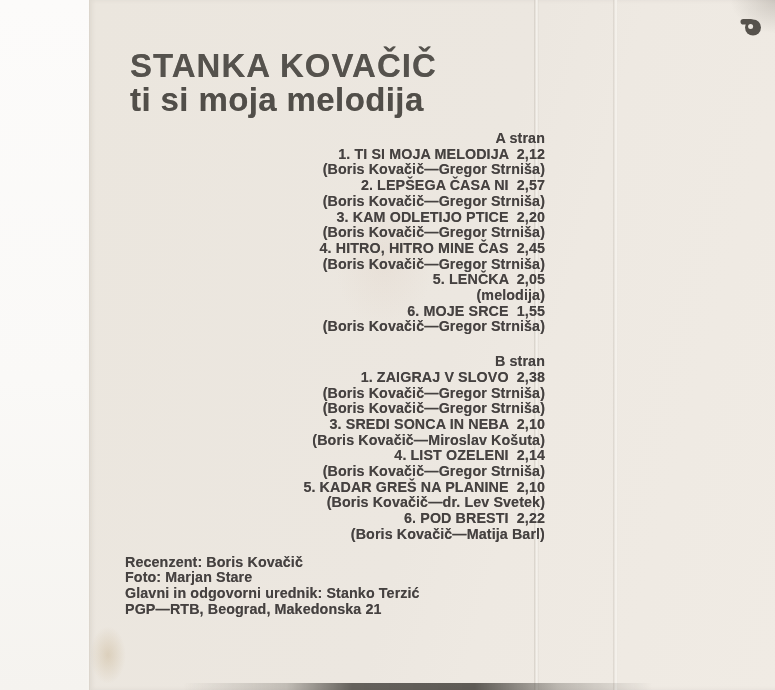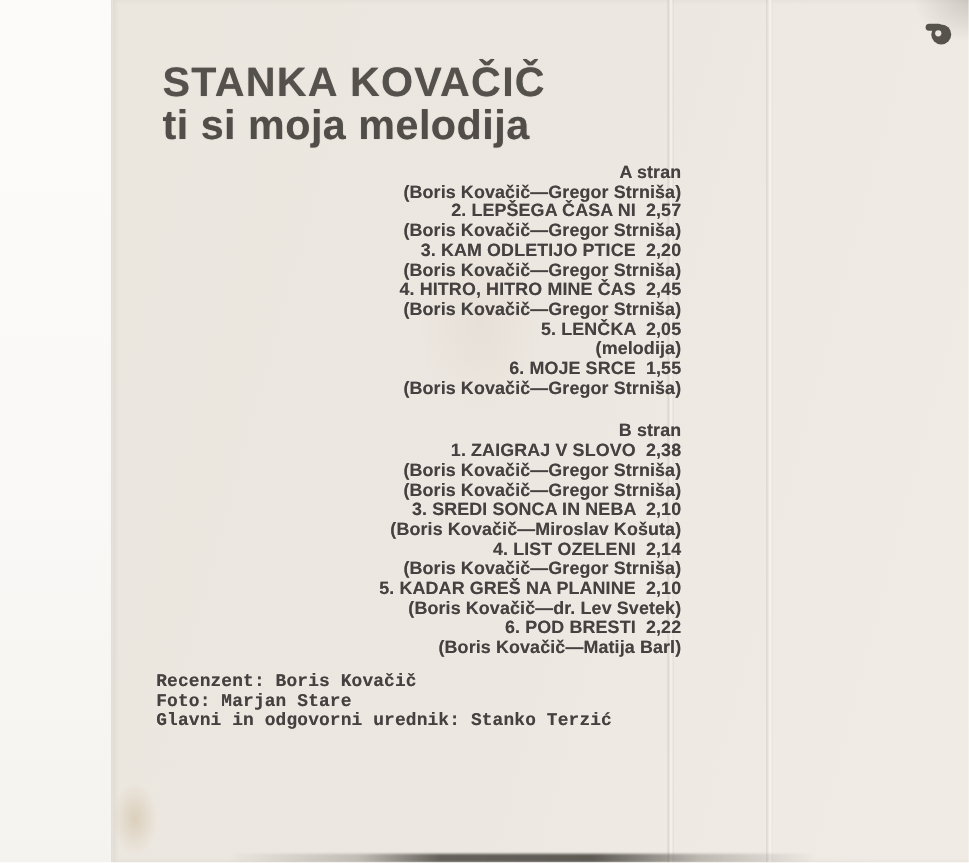--- a/index.html
+++ b/index.html
@@ -60,21 +60,21 @@
   }
   .sides{margin-top:15px;font-size:14.3px;line-height:15.7px;font-weight:bold;
     letter-spacing:0.1px;text-shadow:0 0 0.5px rgba(69,65,64,0.55);}
   .side-section{margin:0;text-align:right;}
   .side-b{margin-top:19px;}
   .side-label{white-space:pre-wrap;}
   .track-line{white-space:pre-wrap;}
   .track-credit{padding-left:16px;white-space:pre-wrap;}
   .credits{margin-top:12px;font-size:14.3px;line-height:15.8px;font-weight:bold;
     letter-spacing:0.1px;text-shadow:0 0 0.5px rgba(69,65,64,0.55);}
-  .credit-line{white-space:pre-wrap;font-family:Liberation Mono, monospace;}
+  .credit-line{white-space:pre-wrap;}
 </style>
 </head>
 <body>
 
 <div class="scan">
   <div class="scanner-strip"></div>
 
   <div class="card">
     <div class="fold fold-1"></div>
     <div class="fold fold-2"></div>
@@ -91,20 +91,21 @@
     </div>
 
     <div class="content">
       <div class="artist">STANKA KOVAČIČ</div>
       <div class="album">ti si moja melodija</div>
 
       <div class="sides">
           <div class="side-section">
             <div class="side-label">A stran</div>
             <div class="track-row">
+              <div class="track-line">1. TI SI MOJA MELODIJA  2,12</div>
               <div class="track-credit">(Boris Kovačič—Gregor Strniša)</div>
             </div>
             <div class="track-row">
               <div class="track-line">2. LEPŠEGA ČASA NI  2,57</div>
               <div class="track-credit">(Boris Kovačič—Gregor Strniša)</div>
             </div>
             <div class="track-row">
               <div class="track-line">3. KAM ODLETIJO PTICE  2,20</div>
               <div class="track-credit">(Boris Kovačič—Gregor Strniša)</div>
             </div>
@@ -146,18 +147,19 @@
               <div class="track-line">6. POD BRESTI  2,22</div>
               <div class="track-credit">(Boris Kovačič—Matija Barl)</div>
             </div>
           </div>
         </div>
 
       <div class="credits">
         <div class="credit-line">Recenzent: Boris Kovačič</div>
         <div class="credit-line">Foto: Marjan Stare</div>
         <div class="credit-line">Glavni in odgovorni urednik: Stanko Terzić</div>
+        <div class="credit-line">PGP—RTB, Beograd, Makedonska 21</div>
       </div>
     </div>
 
     <div class="bottom-smudge"></div>
   </div>
 </div>
 
 </body></html>

